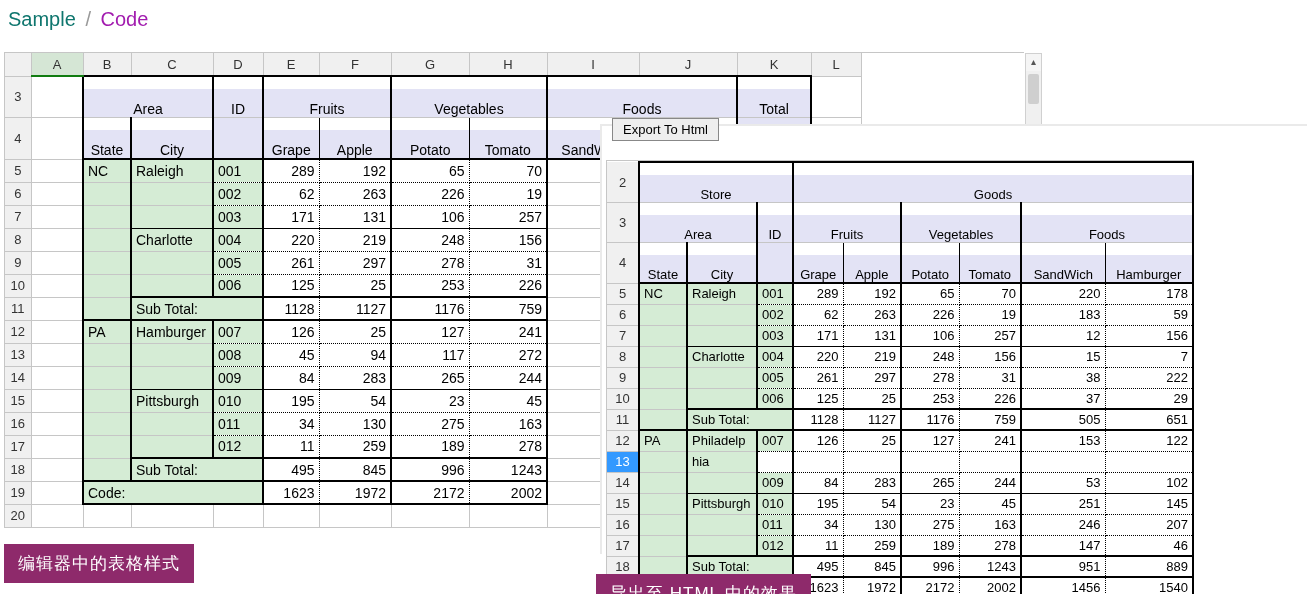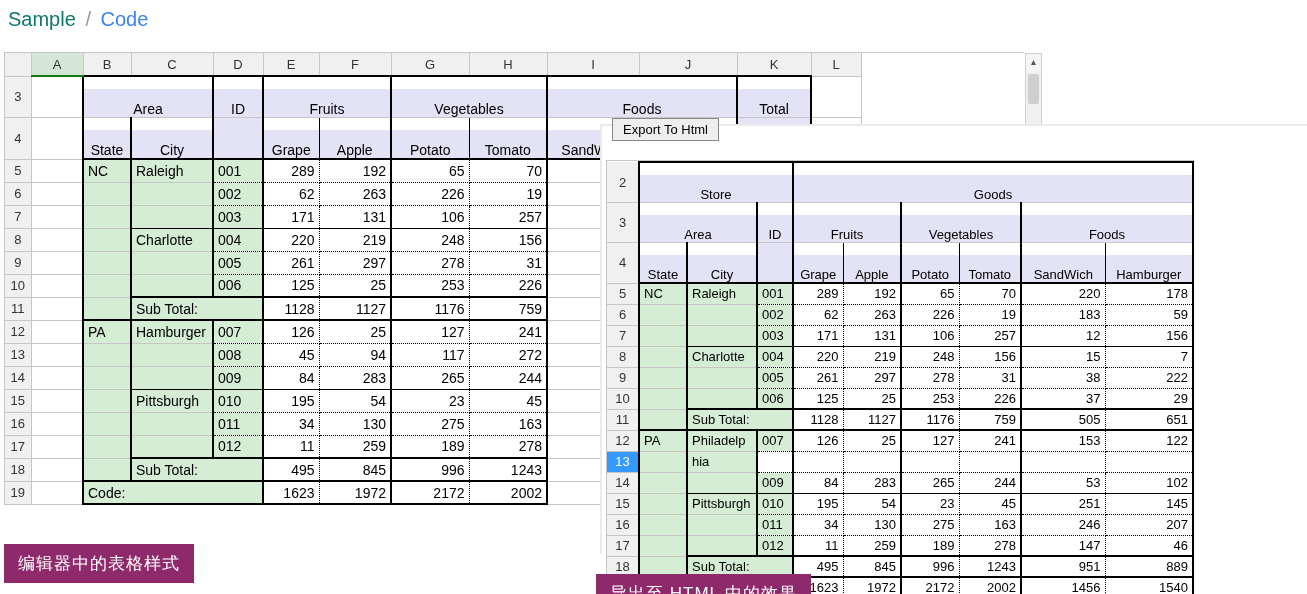--- a/index.html
+++ b/index.html
@@ -12,21 +12,21 @@
     height: 594px;
     overflow: hidden;
     position: relative;
   }
   .topbar {
     padding: 8px 10px 10px 8px;
     font-size: 20px;
   }
   .topbar .sample { color: #0f766e; }
   .topbar .sep { color: #999; padding: 0 4px;}
-  .topbar .code { color: #3b82f6; }
+  .topbar .code { color: #a21caf; }
 
   
   .left-sheet {
     position: absolute;
     top: 52px;
     left: 4px;
     width: 1020px;
     border-top: 1px solid #c6c6c6;
     border-left: 1px solid #c6c6c6;
   }
@@ -720,20 +720,35 @@
           </td>
   <td class="br bb">
             <div class="cell num">2002</div>
           </td>
   <td></td>
           <td></td>
           <td></td>
           <td></td>
 </tr>
 
+<tr>
+  <th class="rowhdr">20</th>
+  <td></td>
+          <td></td>
+          <td></td>
+          <td></td>
+          <td></td>
+          <td></td>
+          <td></td>
+          <td></td>
+          <td></td>
+          <td></td>
+          <td></td>
+          <td></td>
+</tr>
 </tbody>
     </table>
 <div class="vscroll">
   <div class="up"></div>
   <div class="thumb"></div>
   <div class="down"></div>
 </div>
 </div>
 
 <div class="whitecover"></div>

